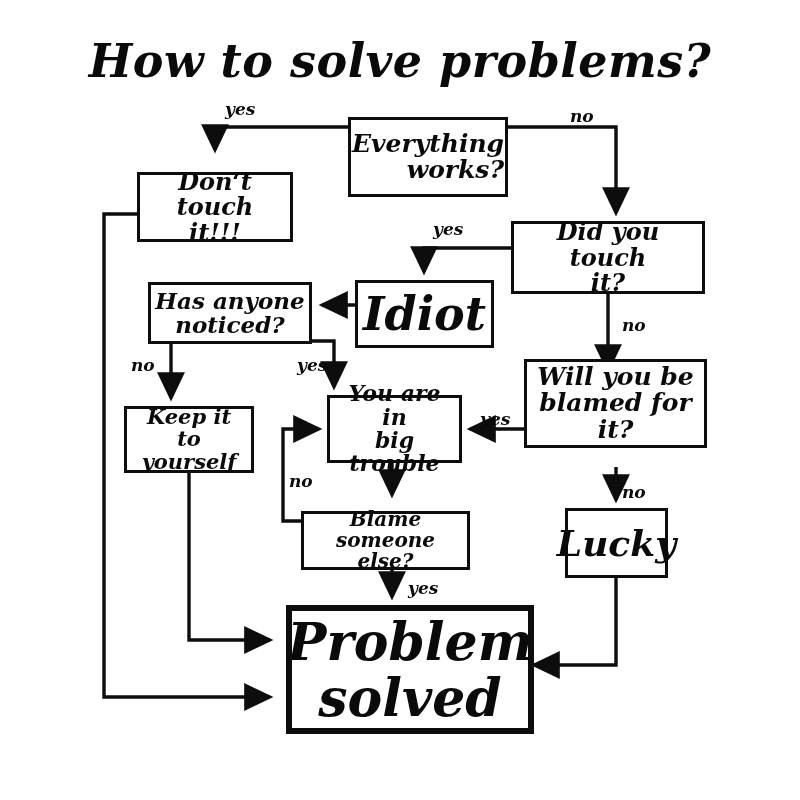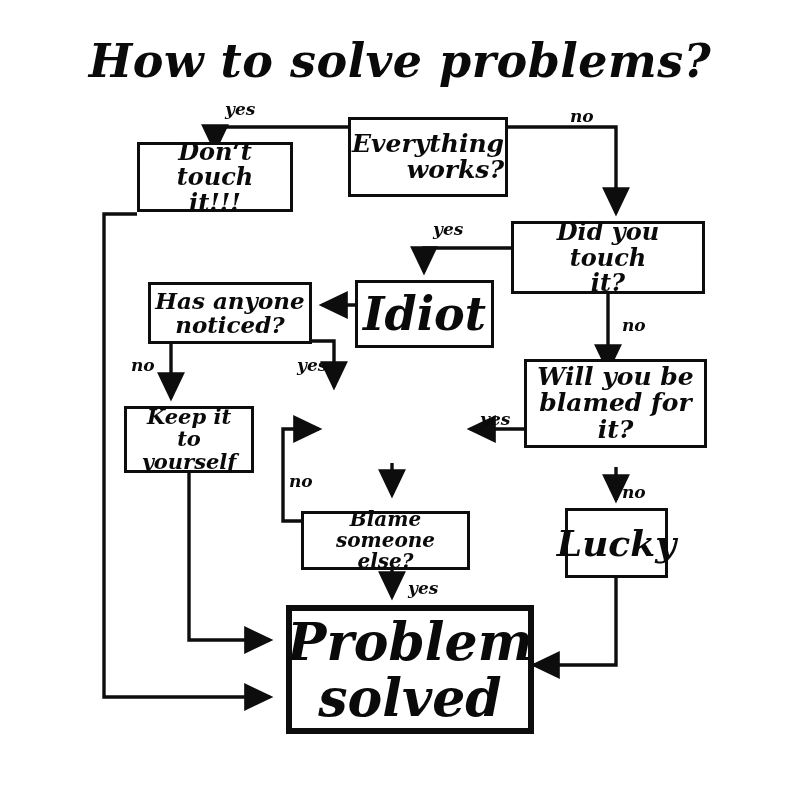--- a/index.html
+++ b/index.html
@@ -117,38 +117,42 @@
 
       <path d="M137,214 L104,214 L104,697 L270,697" marker-end="url(#ah)"></path>
 
     </g>
   </svg>
 
   <div class="node" style="left: 348px; top: 117px; width: 160px; height: 80px; font-size: 25px; text-align: right;">
     <span class="node-text">Everything
 works?</span>
   </div>
-  <div class="node" style="left: 137px; top: 142px; width: 156px; height: 70px; font-size: 24px;">
+  <div class="node" style="left: 137px; top: 172px; width: 156px; height: 70px; font-size: 24px;">
     <span class="node-text">Don‘t touch
 it!!!</span>
   </div>
   <div class="node" style="left: 355px; top: 280px; width: 139px; height: 68px; font-size: 46px;">
     <span class="node-text">Idiot</span>
   </div>
   <div class="node" style="left: 511px; top: 221px; width: 194px; height: 73px; font-size: 24px;">
     <span class="node-text">Did you touch
 it?</span>
   </div>
   <div class="node" style="left: 148px; top: 282px; width: 164px; height: 62px; font-size: 23px;">
     <span class="node-text">Has anyone
 noticed?</span>
   </div>
   <div class="node" style="left: 124px; top: 406px; width: 130px; height: 67px; font-size: 21px;">
     <span class="node-text">Keep it
 to yourself</span>
+  </div>
+  <div class="node" style="left: 327px; top: 395px; width: 135px; height: 68px; font-size: 22px;">
+    <span class="node-text">You are in
+big trouble</span>
   </div>
   <div class="node" style="left: 301px; top: 503px; width: 169px; height: 59px; font-size: 20px; margin-top: 8px;">
     <span class="node-text">Blame someone
 else?</span>
   </div>
   <div class="node" style="left: 524px; top: 359px; width: 183px; height: 89px; font-size: 25px;">
     <span class="node-text">Will you be
 blamed for it?</span>
   </div>
   <div class="node" style="left: 565px; top: 508px; width: 103px; height: 70px; font-size: 36px;">

